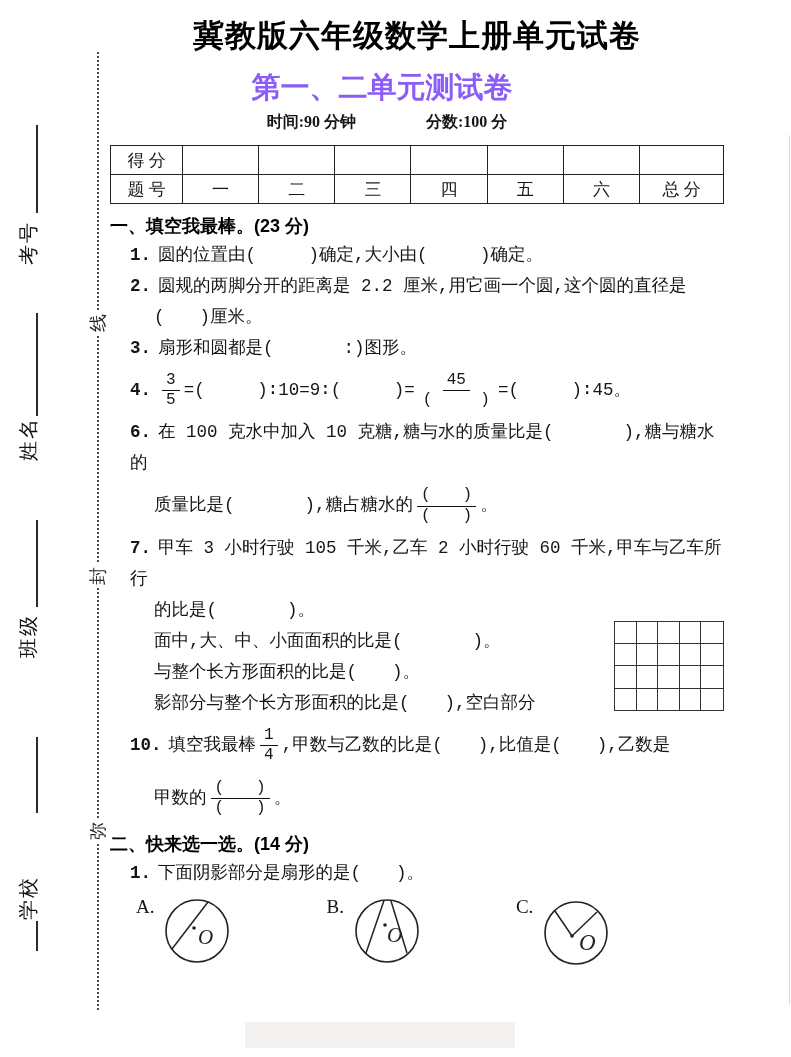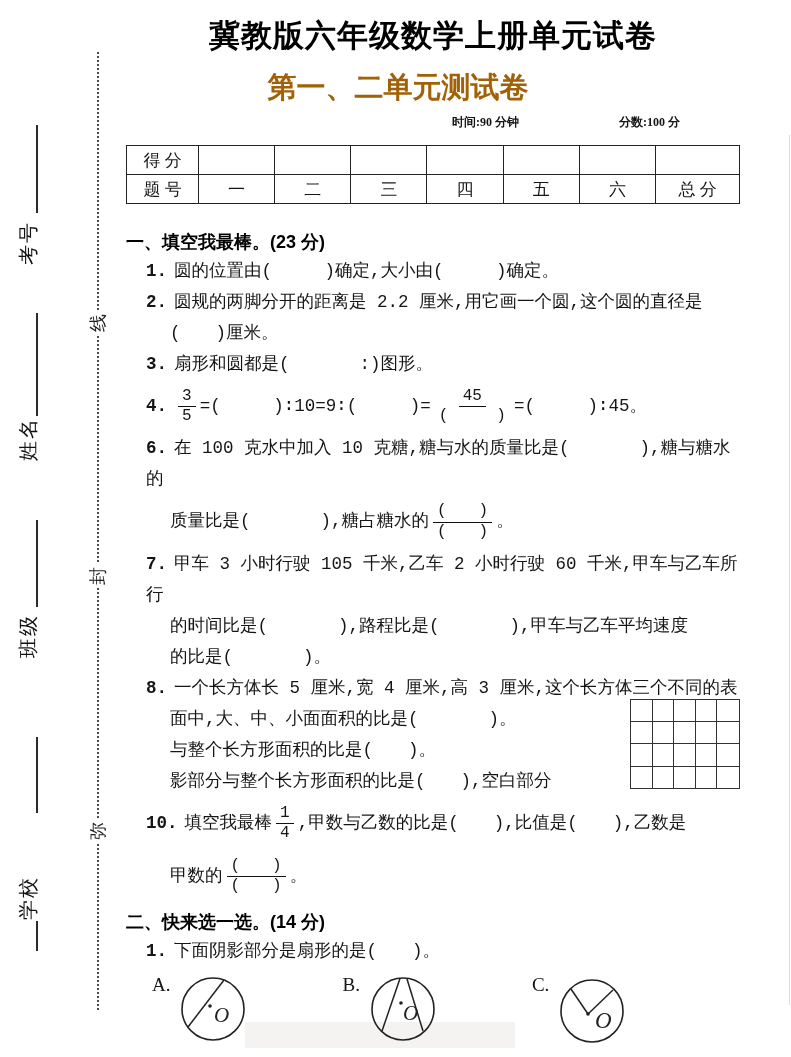--- a/index.html
+++ b/index.html
@@ -33,45 +33,45 @@
     position:absolute; left:86px; width:24px; height:30px; background:#fff;
     display:flex; align-items:center; justify-content:center;
     transform:rotate(-90deg); font-size:18px; color:#222;
   }
   .sc1 { top:308px; } .sc2 { top:561px; } .sc3 { top:816px; }
 
   .edge-artifact { position:absolute; right:1px; top:135px; width:1px; height:870px; background:#dddbd9; }
   .shadow-artifact { position:absolute; left:245px; top:1022px; width:270px; height:26px; background:#f4f3f1; }
 
   
-  .content { position:absolute; left:126px; top:16px; width:614px; }
+  .content { position:absolute; left:110px; top:16px; width:614px; }
 
   .book-title {
     font-family:"Liberation Sans","DejaVu Sans",sans-serif;
     font-weight:900; font-size:31px; line-height:40px; text-align:center;
     letter-spacing:1px; color:#000; margin:0;
   }
   .paper-title {
     font-weight:bold; font-size:29px; line-height:36px; text-align:center;
-    margin:13px 70px 0 0; color:#a16207;
+    margin:13px 70px 0 0; color:#8b5cf6;
   }
   .meta-row {
-    display:flex; justify-content:flex-end; gap:100px; margin:6px 60px 0 0;
-    font-weight:bold; font-size:12px; line-height:22px;
+    display:flex; justify-content:center; gap:70px; margin:6px 60px 0 0;
+    font-weight:bold; font-size:16px; line-height:22px;
   }
 
   table.score-table { width:100%; border-collapse:collapse; margin-top:12px; table-layout:fixed; }
   table.score-table td {
     border:1.6px solid #222; height:28px; text-align:center;
     font-size:17px; padding:0;
   }
 
   .sec-title {
     font-family:"Liberation Sans","DejaVu Sans",sans-serif;
-    font-weight:bold; font-size:18px; line-height:28px; margin-top:24px; color:#000;
+    font-weight:bold; font-size:18px; line-height:28px; margin-top:8px; color:#000;
   }
 
   .ql { font-size:17.5px; line-height:31px;font-family:Liberation Mono, monospace; }
   .ql.first { padding-left:20px; }
   .ql.cont  { padding-left:44px; }
   .qn { font-weight:bold; margin-right:7px; }
   .tall { padding-top:7px; padding-bottom:7px; }
 
   .frac {
     display:inline-flex; flex-direction:column; align-items:center;
@@ -193,26 +193,22 @@
   <div class="ql cont tall">
     <span>质量比是(　　　　),糖占糖水的</span><span class="frac">
         <span class="ft">(　　)</span>
         <span class="fb">(　　)</span>
       </span><span>。</span>
   </div>
 
   <div class="ql first">
     <b class="qn">7.</b><span>甲车 3 小时行驶 105 千米,乙车 2 小时行驶 60 千米,甲车与乙车所行</span>
   </div>
-  <div class="ql cont">的时间比是(　　　　),路程比是(　　　　),甲车与乙车平均速度</div>
   <div class="ql cont">的比是(　　　　)。</div>
 
-  <div class="ql first">
-    <b class="qn">8.</b><span>一个长方体长 5 厘米,宽 4 厘米,高 3 厘米,这个长方体三个不同的表</span>
-  </div>
   <div class="ql cont">面中,大、中、小面面积的比是(　　　　)。</div>
 
   <div class="q9-wrap">
     <div class="q9-grid" style="grid-template-columns: repeat(5, 1fr);">
         <div class="gcell"></div>
         <div class="gcell"></div>
         <div class="gcell"></div>
         <div class="gcell"></div>
         <div class="gcell"></div>
         <div class="gcell"></div>

